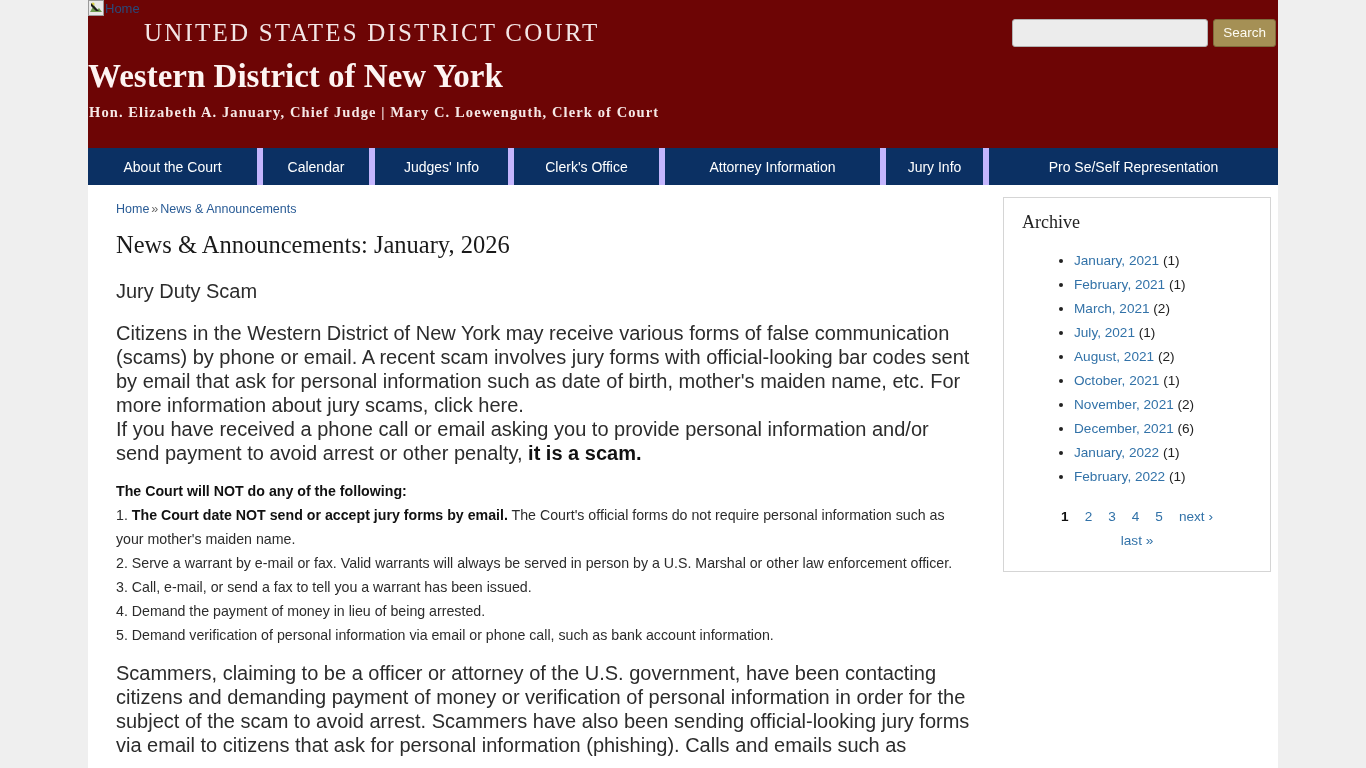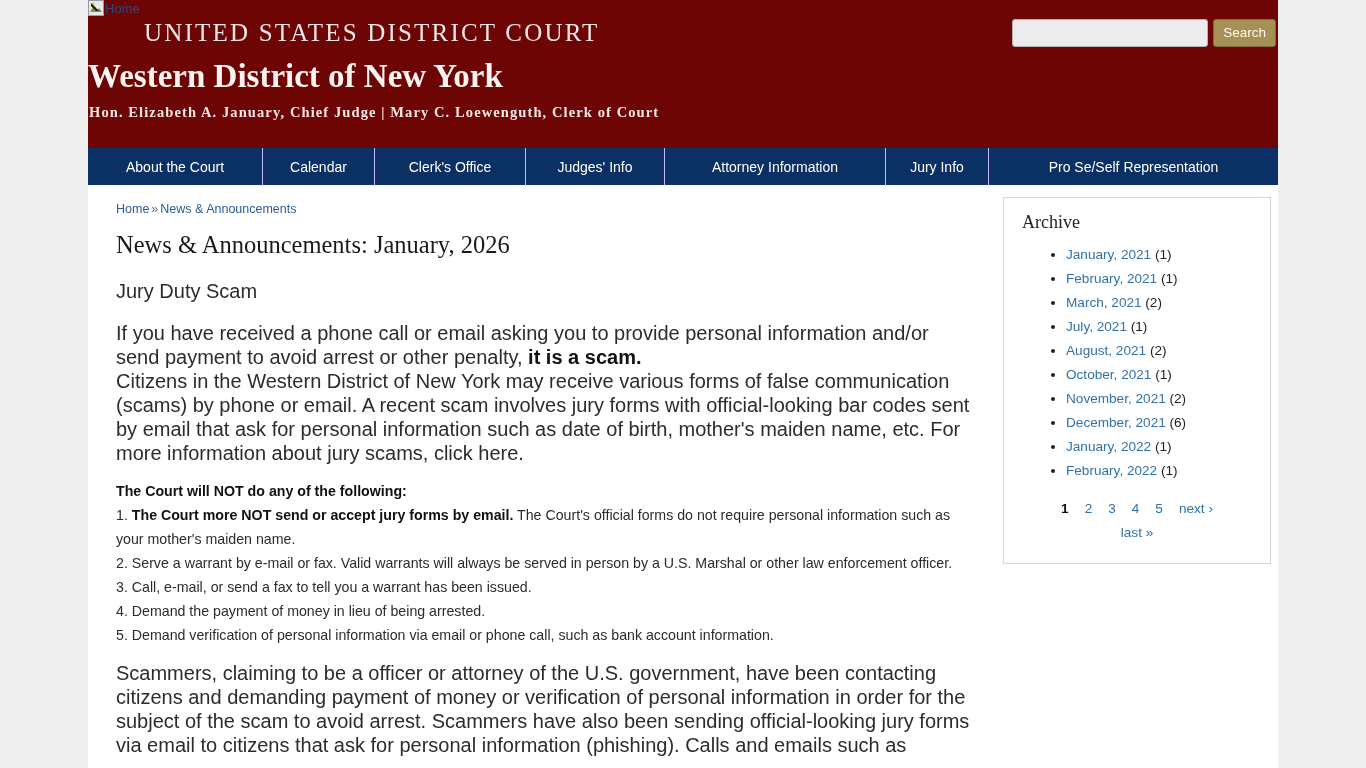--- a/index.html
+++ b/index.html
@@ -137,21 +137,21 @@
     height: 37px;
     align-items: stretch;
   }
   .nav-item {
     display: flex;
     align-items: center;
     justify-content: center;
     color: #ffffff;
     font-size: 14px;
     font-family: "Liberation Sans", sans-serif;
-    border-right: 1px solid #c4b5fd;
+    border-right: 6px solid #c4b5fd;
     box-sizing: border-box;
     cursor: pointer;
     white-space: nowrap;
     padding: 0 16px;
   }
   .nav-item:last-child { border-right: none; }
   .nav-item.w1 { width: 175px; }
   .nav-item.w2 { width: 112px; }
   .nav-item.w3 { width: 151px; }
   .nav-item.w4 { width: 139px; }
@@ -234,21 +234,21 @@
     padding: 14px 16px 18px 16px;
   }
   .sidebar-title {
     font-family: "Liberation Serif", serif;
     font-size: 18px;
     color: #222;
     margin: 0 0 10px 2px;
     font-weight: normal;
   }
   .archive-list {
-    margin: 8px;
+    margin: 16px;
     padding-left: 38px;
     list-style: disc;
   }
   .archive-list li {
     font-size: 13.6px;
     line-height: 24px;
     color: #222;
     font-family: "Liberation Sans", sans-serif;
   }
   .archive-list li::marker { color: #222; }
@@ -303,48 +303,48 @@
 
       <div class="search-wrap">
         <input class="search-input" type="text" placeholder="" style="">
         <button class="search-button">Search</button>
       </div>
     </div>
 
     <div class="nav">
       <div class="nav-item w1">About the Court</div>
       <div class="nav-item w2">Calendar</div>
+      <div class="nav-item w4">Judges' Info</div>
       <div class="nav-item w3">Clerk's Office</div>
-      <div class="nav-item w4">Judges' Info</div>
       <div class="nav-item w5">Attorney Information</div>
       <div class="nav-item w6">Jury Info</div>
       <div class="nav-item w7">Pro Se/Self Representation</div>
     </div>
 
     <div class="body-area">
 
       <div class="breadcrumb">
         <a href="#">Home</a><span class="sep">»</span><a href="#">News &amp; Announcements</a>
       </div>
 
       <div class="main-col">
 
         <h1 class="page-title">News &amp; Announcements: January, 2026</h1>
 
         <p class="para spaced">Jury Duty Scam</p>
 
+        <p class="para tight">Citizens in the Western District of New York  may receive various forms of false communication (scams) by phone or email. A recent scam involves jury forms with official-looking bar codes sent by email that ask for personal information such as  date of birth, mother's maiden name, etc. For more information about jury scams, click here.</p>
+
         <p class="para tight"><span>If you have received a phone call or email asking you to provide personal information and/or send payment to avoid arrest or other penalty, </span><b>it is a scam.</b></p>
 
-        <p class="para tight">Citizens in the Western District of New York  may receive various forms of false communication (scams) by phone or email. A recent scam involves jury forms with official-looking bar codes sent by email that ask for personal information such as  date of birth, mother's maiden name, etc. For more information about jury scams, click here.</p>
-
         <div class="block-gap-sm"></div>
 
         <div class="list-heading">The Court will NOT do any of the following:</div>
 
-        <div class="list-line"><span>1.</span> <span class="lead">The Court more NOT send or accept jury forms by email.</span><span> The Court's official forms do not require personal information such as your mother's maiden name.</span></div>
+        <div class="list-line"><span>1.</span> <span class="lead">The Court date NOT send or accept jury forms by email.</span><span> The Court's official forms do not require personal information such as your mother's maiden name.</span></div>
 
         <div class="list-line"><span>2.</span> <span>Serve a warrant by e-mail or fax. Valid warrants will always be served in person by a U.S. Marshal or other law enforcement officer.</span></div>
 
         <div class="list-line"><span>3.</span> <span>Call, e-mail, or send a fax to tell you a warrant has been issued.</span></div>
 
         <div class="list-line"><span>4.</span> <span>Demand the payment of money in lieu of being arrested.</span></div>
 
         <div class="list-line"><span>5.</span> <span>Demand verification of personal information via email or phone call, such as  bank account information.</span></div>
 
         <div class="block-gap-sm"></div>

